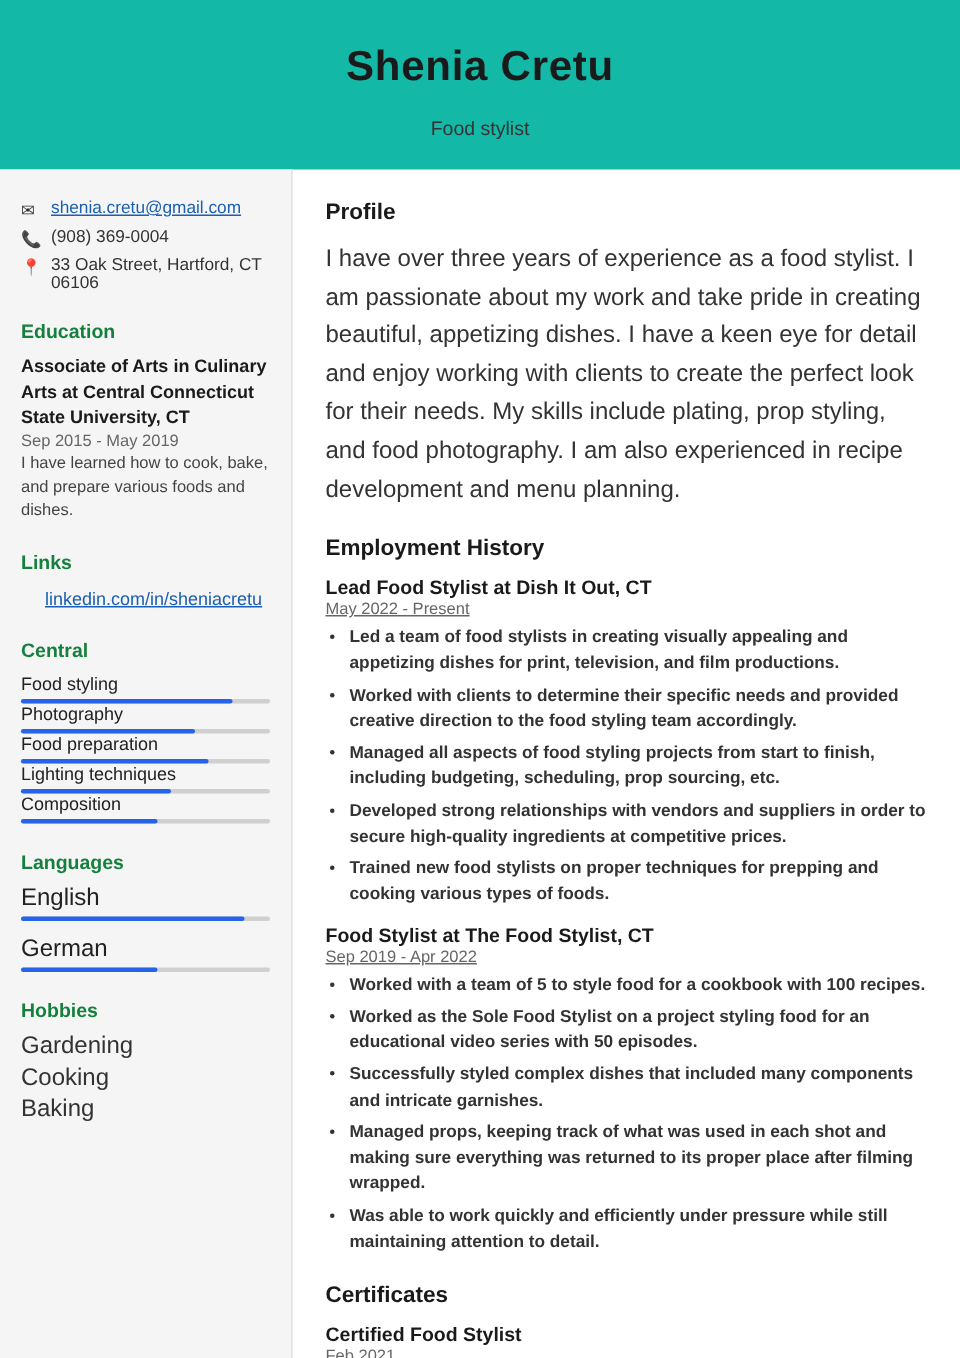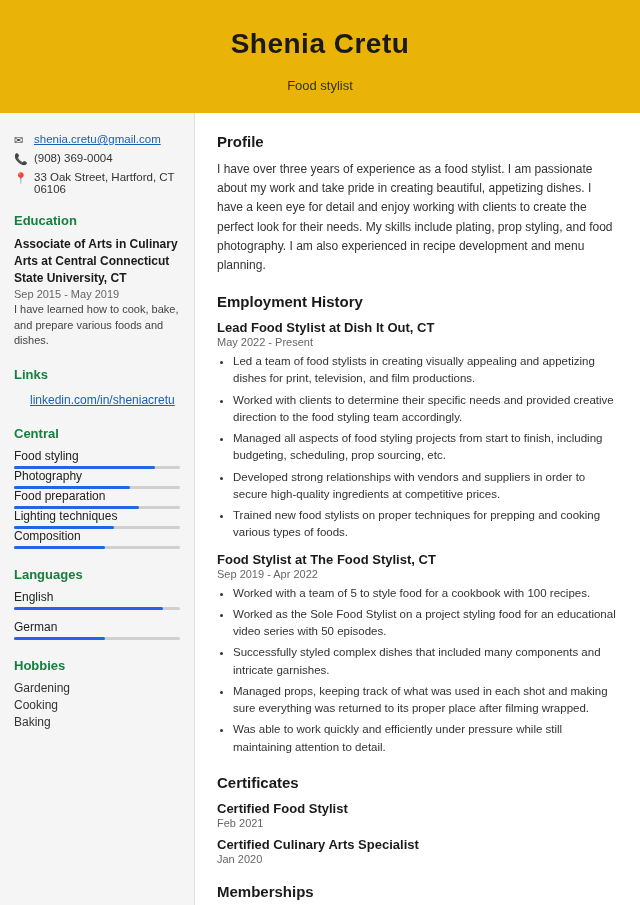--- a/index.html
+++ b/index.html
@@ -12,21 +12,21 @@
       min-height: 100vh;
     }
     .resume {
       width: 640px;
       min-height: 905px;
       background: #fff;
       display: flex;
       flex-direction: column;
     }
     .header {
-      background: #eab308;
+      background: #14b8a6;
       text-align: center;
       padding: 28px 20px 20px;
     }
     .header h1 {
       font-size: 28px;
       font-weight: 700;
       color: #1a1a1a;
       letter-spacing: 0.5px;
     }
     .header .subtitle {
@@ -117,70 +117,72 @@
     }
     .skill-bar-fill {
       height: 3px;
       background: #2563eb;
       border-radius: 2px;
     }
     .lang-item {
       margin-bottom: 10px;
     }
     .lang-name {
-      font-size: 12px;
+      font-size: 16px;
       color: #222;
       margin-bottom: 3px;
     }
     .lang-bar-bg {
       height: 3px;
       background: #d0d0d0;
       border-radius: 2px;
       width: 100%;
     }
     .lang-bar-fill {
       height: 3px;
       background: #2563eb;
       border-radius: 2px;
     }
     .hobby-item {
-      font-size: 12px;
+      font-size: 16px;
       color: #333;
       margin-bottom: 3px;
     }
     
     .main-section {
       margin-bottom: 18px;
     }
     .main-section-title {
       font-size: 15px;
       font-weight: 700;
       color: #1a1a1a;
       margin-bottom: 8px;
       padding-bottom: 2px;
     }
     .profile-text {
-      font-size: 12px;
+      font-size: 16px;
       color: #333;
       line-height: 1.6;
     }
     .job-title {
       font-size: 13px;
       font-weight: 700;
       color: #1a1a1a;
       margin-bottom: 1px;
     }
     .job-date {
       font-size: 11px;
       color: #666;
       margin-bottom: 5px;
+      text-decoration: underline;
     }
     .job-bullets {
       padding-left: 16px;
       margin-bottom: 10px;
+      font-weight: bold;
     }
     .job-bullets li {
       font-size: 11.5px;
       color: #333;
       margin-bottom: 4px;
       line-height: 1.5;
     }
     .cert-title {
       font-size: 13px;
       font-weight: 700;

